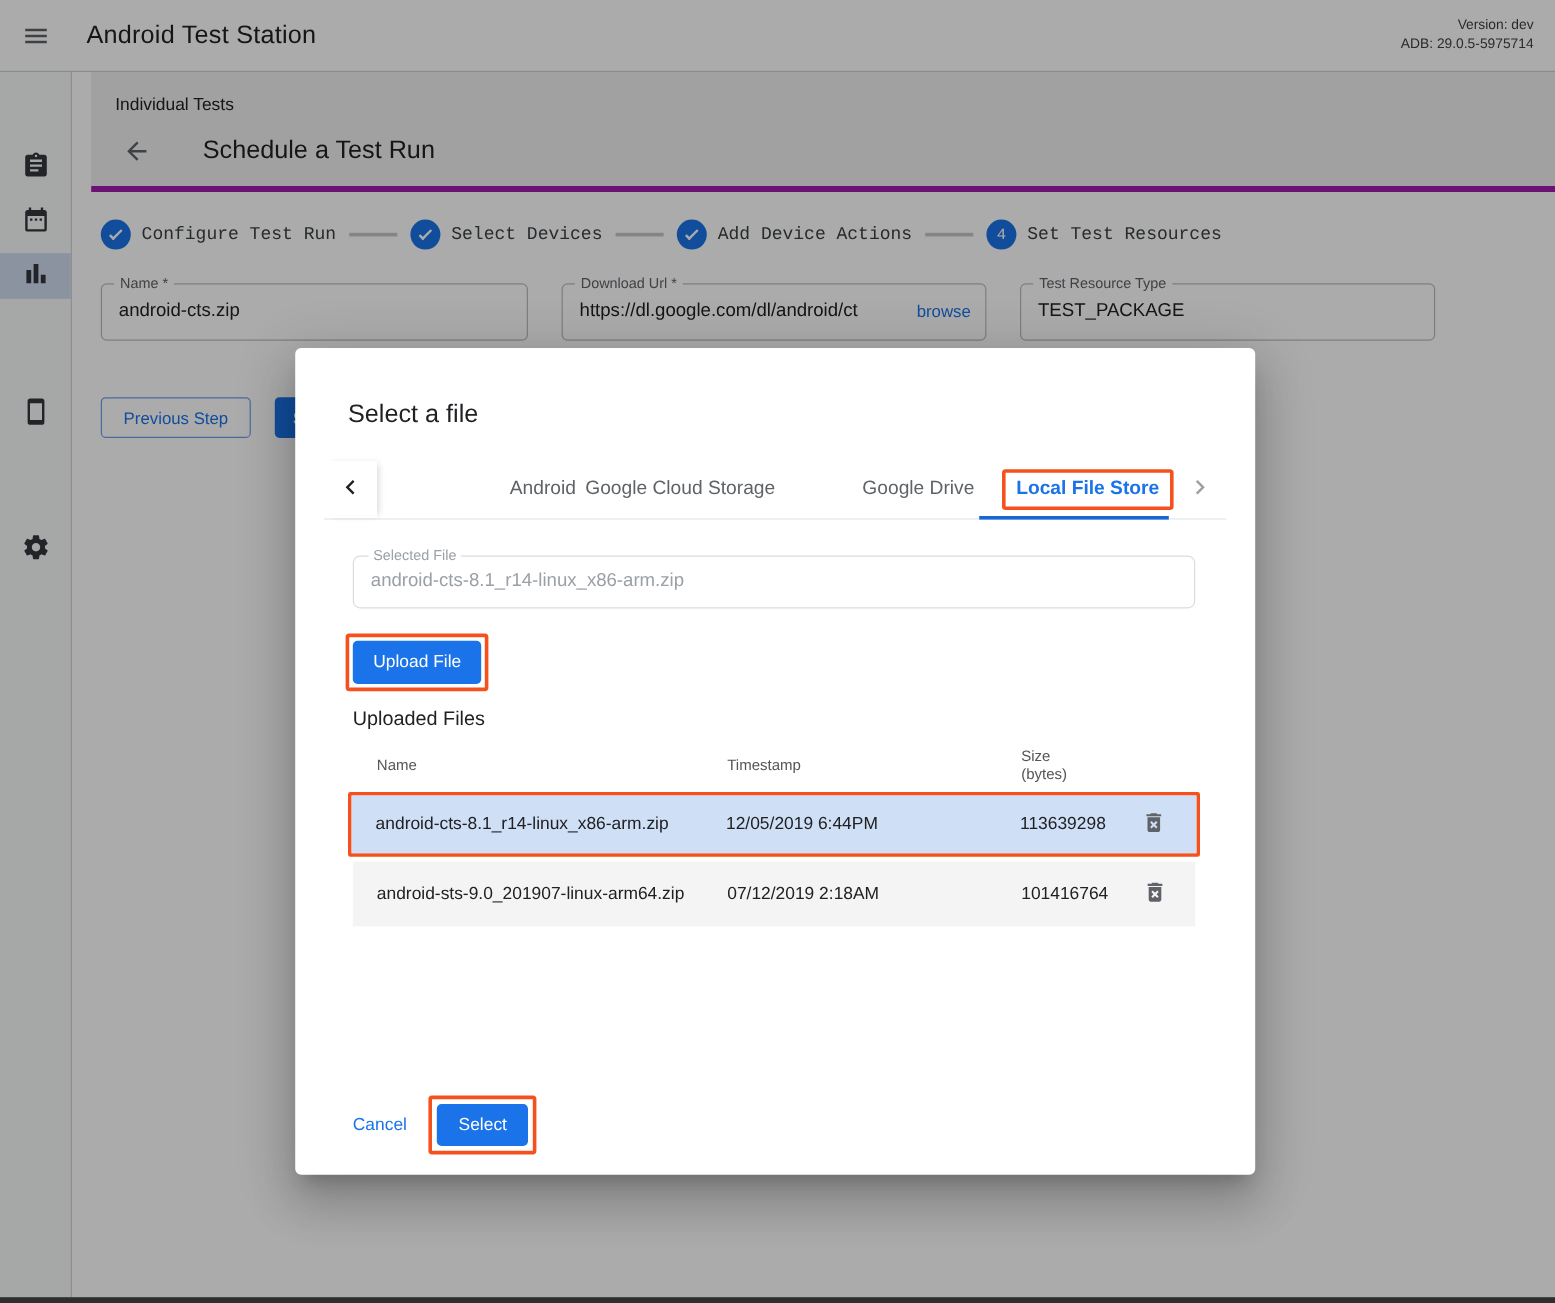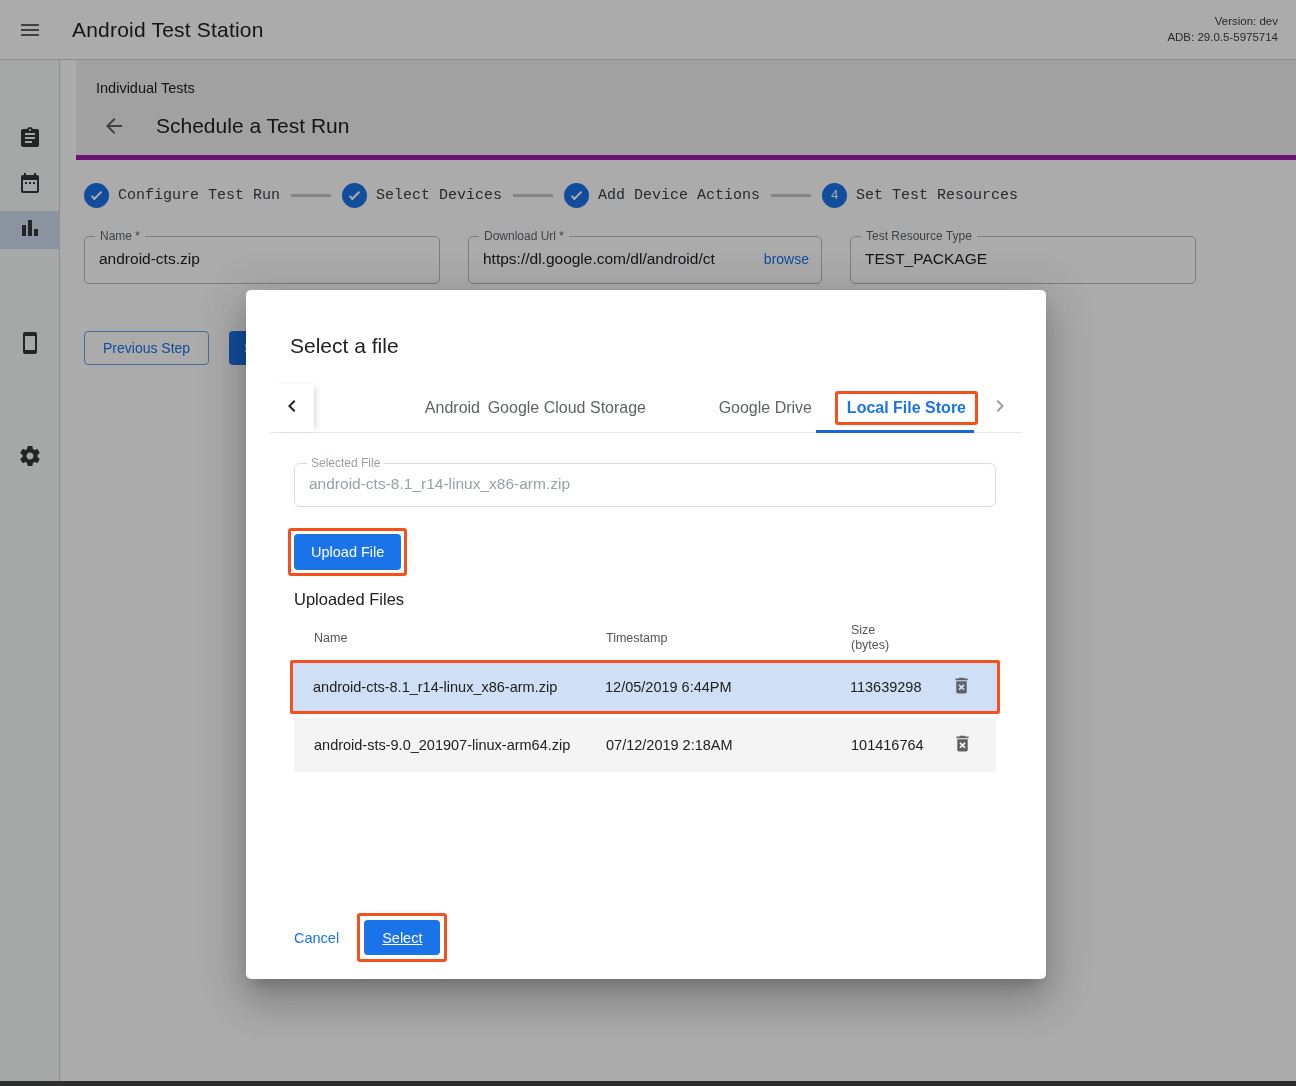--- a/index.html
+++ b/index.html
@@ -21,21 +21,21 @@
   .side-item.active { background:#cfdcf0; }
   .side-item svg { fill:#33373b; }
 
   
   .pagehead { position:absolute; left:76px; top:60px; width:1236px; height:100px; background:#f1f1f1;
               border-bottom:5px solid #a21caf; z-index:0; }
   .breadcrumb { position:absolute; left:20px; top:20px; font-size:14.5px; color:#202124; }
   .back-row { position:absolute; left:16px; top:44px; display:flex; align-items:center; }
   .back-btn { width:44px; height:44px; display:flex; align-items:center; justify-content:center; cursor:pointer; }
   .back-btn svg { fill:#5f6368; }
-  .page-title { font-size:21px; color:#202124; margin-left:20px; }
+  .page-title { font-size:21px; color:#202124; margin-left:33px; }
 
   
   .stepper { position:absolute; left:84px; top:183px; display:flex; align-items:center; z-index:0;font-family:Liberation Mono, monospace; }
   .step { display:flex; align-items:center; }
   .step-circle { width:25px; height:25px; border-radius:50%; background:#1a73e8; color:#fff;
                  display:flex; align-items:center; justify-content:center; font-size:13px; flex:none; }
   .check { width:11px; height:5px; border-left:2.2px solid #fff; border-bottom:2.2px solid #fff;
            transform:rotate(-45deg); margin-top:-3px; display:block; }
   .step-label { font-size:15px; color:#3c4043; margin-left:9px; white-space:nowrap; }
   .step-conn { width:40px; height:3px; background:#c6c6c6; margin:0 11px; }
@@ -98,21 +98,21 @@
   .cell-size { white-space:nowrap; overflow:hidden; }
   .del-btn { background:none; border:none; cursor:pointer; width:34px; height:34px; display:flex; align-items:center;
              justify-content:center; margin-left:6px; }
   .del-btn svg { fill:#5f6368; }
   .row-gap { height:4px; }
 
   
   .modal-footer { position:absolute; left:36px; bottom:17px; display:flex; align-items:center; }
   .cancel-btn { background:none; border:none; color:#1a73e8; font-size:14.5px; padding:8px 12px; cursor:pointer; font-family:inherit; }
   .select-wrap { padding:4px; margin-left:6px; }
-  .select-btn { height:35px; padding:0 18px; font-weight:normal; font-size:14.5px;text-decoration:underline; }
+  .select-btn { height:35px; padding:0 18px; font-weight:normal; font-size:14.5px; }
 
   .bottom-strip { position:absolute; left:0; bottom:0; width:1296px; height:5px; background:#454545; z-index:2; }
 </style>
 </head>
 <body>
 
 <div class="stage">
 
   <div class="topbar">
     <div class="menu-btn">

